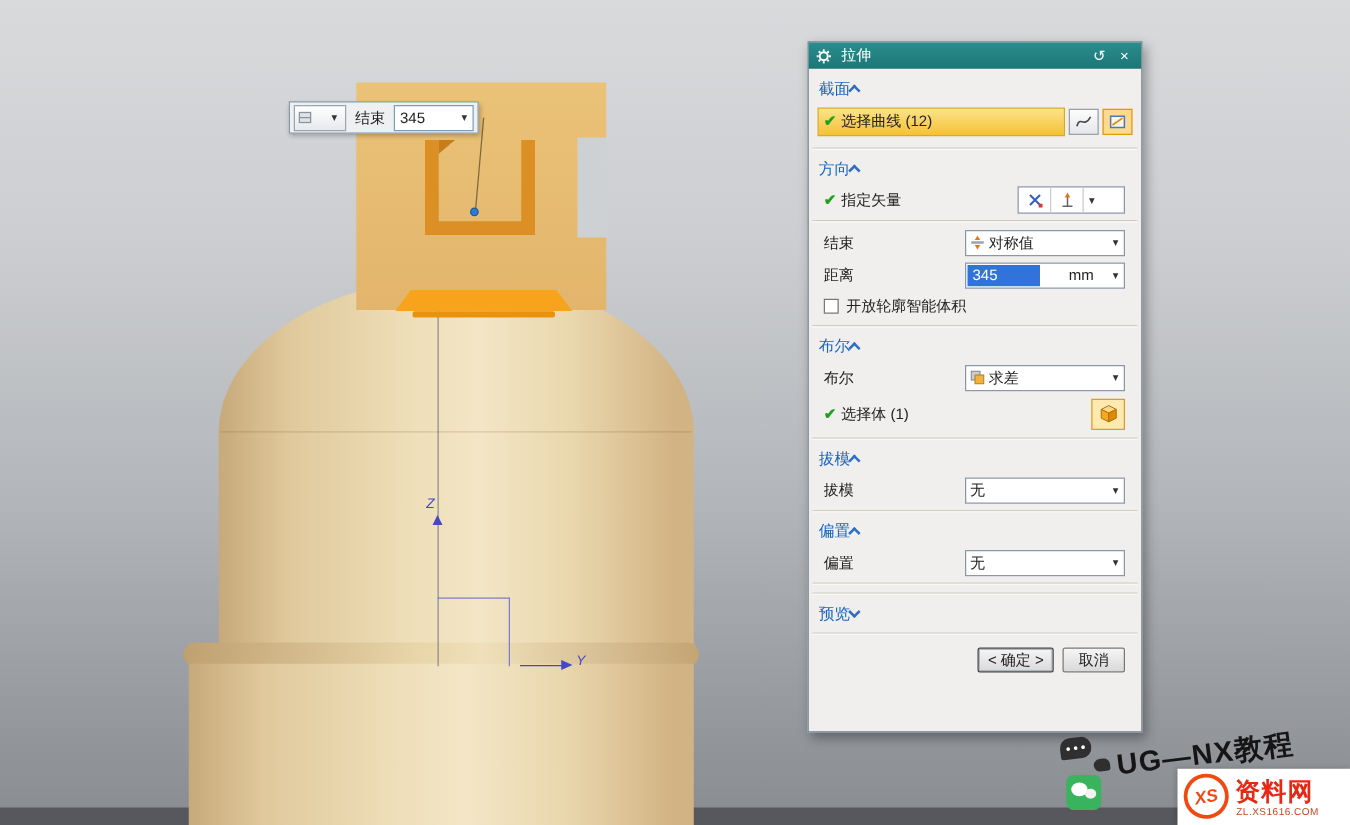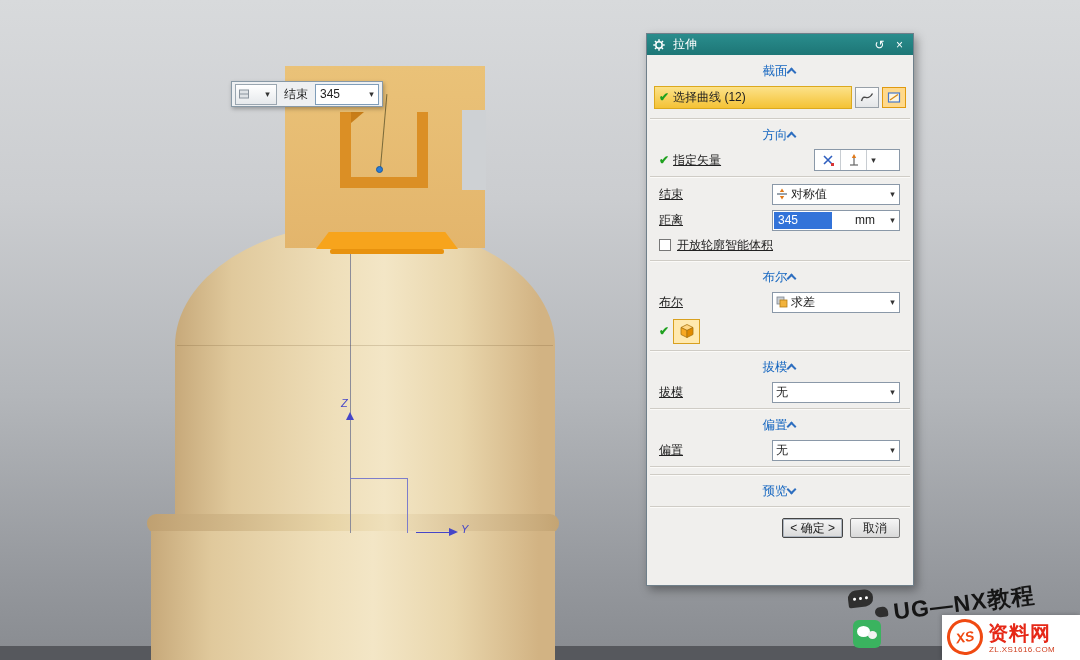--- a/index.html
+++ b/index.html
@@ -58,46 +58,46 @@
 
   
   .dialog { position:absolute; left:646px; top:33px; width:268px; height:553px; display:flex; flex-direction:column;
             background:#f0efed; border:1px solid #6f7f8a; box-shadow:3px 4px 9px rgba(0,0,0,.35); }
   .titlebar { height:21px; flex:0 0 21px; background:linear-gradient(#2a8d8d,#1d7676); display:flex;
               align-items:center; padding:0 6px; gap:5px; color:#fff; }
   .tb-title { flex:1; font-size:12px; }
   .tb-btn { width:15px; text-align:center; cursor:default; font-size:12px; color:#fff; }
   .dlg-body { flex:1; padding-top:4px; display:flex; flex-direction:column; }
 
-  .sec-hdr { height:24px; flex:0 0 24px; display:flex; align-items:center; justify-content:center; padding:0 11px 0 8px; }
+  .sec-hdr { height:24px; flex:0 0 24px; display:flex; align-items:center; justify-content:flex-start; padding:0 11px 0 8px; }
   .hdr-txt { color:#1566c0; font-size:12.5px; }
   .chev { display:inline-block; width:7px; height:7px; border-style:solid; border-color:#2e6fc0; border-width:2px 0 0 2px; }
   .chev.up { transform:rotate(45deg); margin-top:3px; }
   .chev.down { transform:rotate(225deg); margin-top:-3px; }
 
   .select-row { height:32px; flex:0 0 32px; display:flex; align-items:center; gap:3px; padding:0 7px 4px 7px; }
   .sel-curve { flex:1; height:23px; display:flex; align-items:center; gap:4px; padding-left:4px;
                background:linear-gradient(#fce289,#f4c235); border:1px solid #dca91e; }
   .check { color:#1fa11f; font-weight:bold; font-size:12px; }
   .mini-btn { width:24px; height:21px; display:flex; align-items:center; justify-content:center;
               border:1px solid #98a0a8; background:linear-gradient(#fdfdfd,#e4e6e8); }
   .mini-btn.active { background:#ffd98c; border:1px solid #e09a10; }
 
   .sep { height:2px; flex:0 0 2px; border-top:1px solid #cfccc6; border-bottom:1px solid #fbfaf8; margin:3px 3px; }
 
   .frow { height:26px; flex:0 0 26px; display:flex; align-items:center; padding:0 13px 0 12px; }
   .frow .check { margin-right:4px; }
-  .flabel { flex:1;text-decoration:underline; }
+  .flabel { flex:1; }
   .dd { width:128px; height:21px; border:1px solid #8a98a8; background:#fff; display:flex; align-items:center; padding-left:3px; }
   .dd-icon { display:flex; align-items:center; margin-right:3px; }
   .dd-text { flex:1; }
   .dist { padding-left:0; }
   .dist-val { flex:0 0 58px; height:17px; line-height:17px; background:#3273d9; color:#fff; padding-left:4px; margin:0 auto 0 1px; }
   .dist-unit { margin:0 11px 0 auto; }
-  .cbrow { height:24px; flex:0 0 24px;text-decoration:underline; }
+  .cbrow { height:24px; flex:0 0 24px; }
   .cb { width:12px; height:12px; border:1px solid #777; background:#fff; margin-right:6px; flex:0 0 12px; }
 
   .vec-group { width:86px; height:22px; border:1px solid #8a98a8; background:#fff; display:flex; align-items:center; }
   .vec-btn { width:26px; height:20px; display:flex; align-items:center; justify-content:center; border-right:1px solid #c8cdd2; }
 
   .body-row { height:32px; flex:0 0 32px; }
   .body-btn { width:27px; height:25px; display:flex; align-items:center; justify-content:center;
               background:#ffe9b0; border:1px solid #d8a020; }
 
   .btn-row { height:30px; flex:0 0 30px; display:flex; align-items:center; justify-content:flex-end; gap:7px; padding-right:13px; margin-top:2px; }
@@ -287,20 +287,21 @@
                 <rect x="1" y="1" width="7" height="7" fill="#c9ced4" stroke="#7d868f" stroke-width="0.8"></rect>
                 <rect x="4" y="4" width="7" height="7" fill="#f2b33c" stroke="#b67d12" stroke-width="0.8"></rect>
               </svg>
           </span>
           <span class="dd-text">求差</span>
           <span class="dd-arrow">▾</span>
         </div>
       </div>
       <div class="frow body-row">
         <span class="check">✔</span>
+        <span class="flabel">选择体 (1)</span>
         <div class="body-btn">
           <svg width="18" height="16" viewBox="0 0 18 16">
               <polygon points="3,4.5 9,1.5 15,4.5 9,7.5" fill="#ffd684" stroke="#a8740f" stroke-width="0.8"></polygon>
               <polygon points="3,4.5 9,7.5 9,14.5 3,11.5" fill="#f7a823" stroke="#a8740f" stroke-width="0.8"></polygon>
               <polygon points="15,4.5 9,7.5 9,14.5 15,11.5" fill="#e18a00" stroke="#a8740f" stroke-width="0.8"></polygon>
             </svg>
         </div>
       </div>
       <div class="sep"></div>
 

